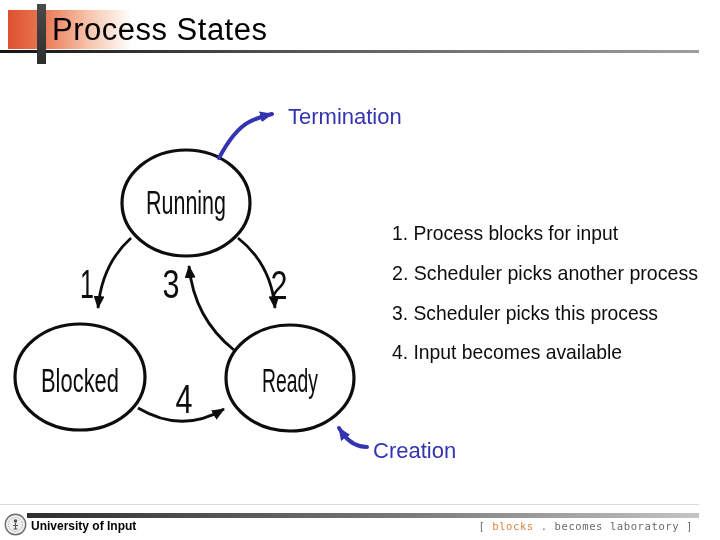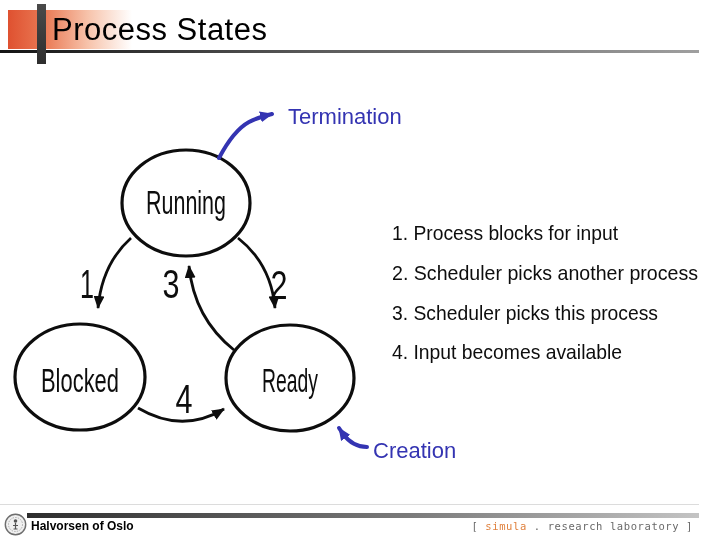--- a/index.html
+++ b/index.html
@@ -115,23 +115,23 @@
   <div class="footer-hairline"></div>
   <div class="footer-bar"></div>
 
   <svg class="uni-seal" viewBox="0 0 23 23" xmlns="http://www.w3.org/2000/svg">
     <circle cx="11.5" cy="11.5" r="10.2" fill="#f0f0f0" stroke="#6e6e6e" stroke-width="1.4"></circle>
     <circle cx="11.5" cy="11.5" r="7" fill="none" stroke="#9a9a9a" stroke-width="0.8" stroke-dasharray="1.5,1.2"></circle>
     <circle cx="11.5" cy="8" r="1.8" fill="#555"></circle>
     <path d="M11.5 10 L11.5 16 M9 12.5 L14 12.5 M9.5 16 L13.5 16" stroke="#555" stroke-width="1.2" fill="none"></path>
   </svg>
 
-  <div class="uni-name">Halvorsen of Oslo</div>
+  <div class="uni-name">University of Input</div>
 
   <div class="simula-logo">
     <span>[</span>
-    <span class="simula-brand">simula</span>
+    <span class="simula-brand">blocks</span>
     <span>.</span>
-    <span>research laboratory</span>
+    <span>becomes laboratory</span>
     <span>]</span>
   </div>
 
 </div>
 
 </body></html>

